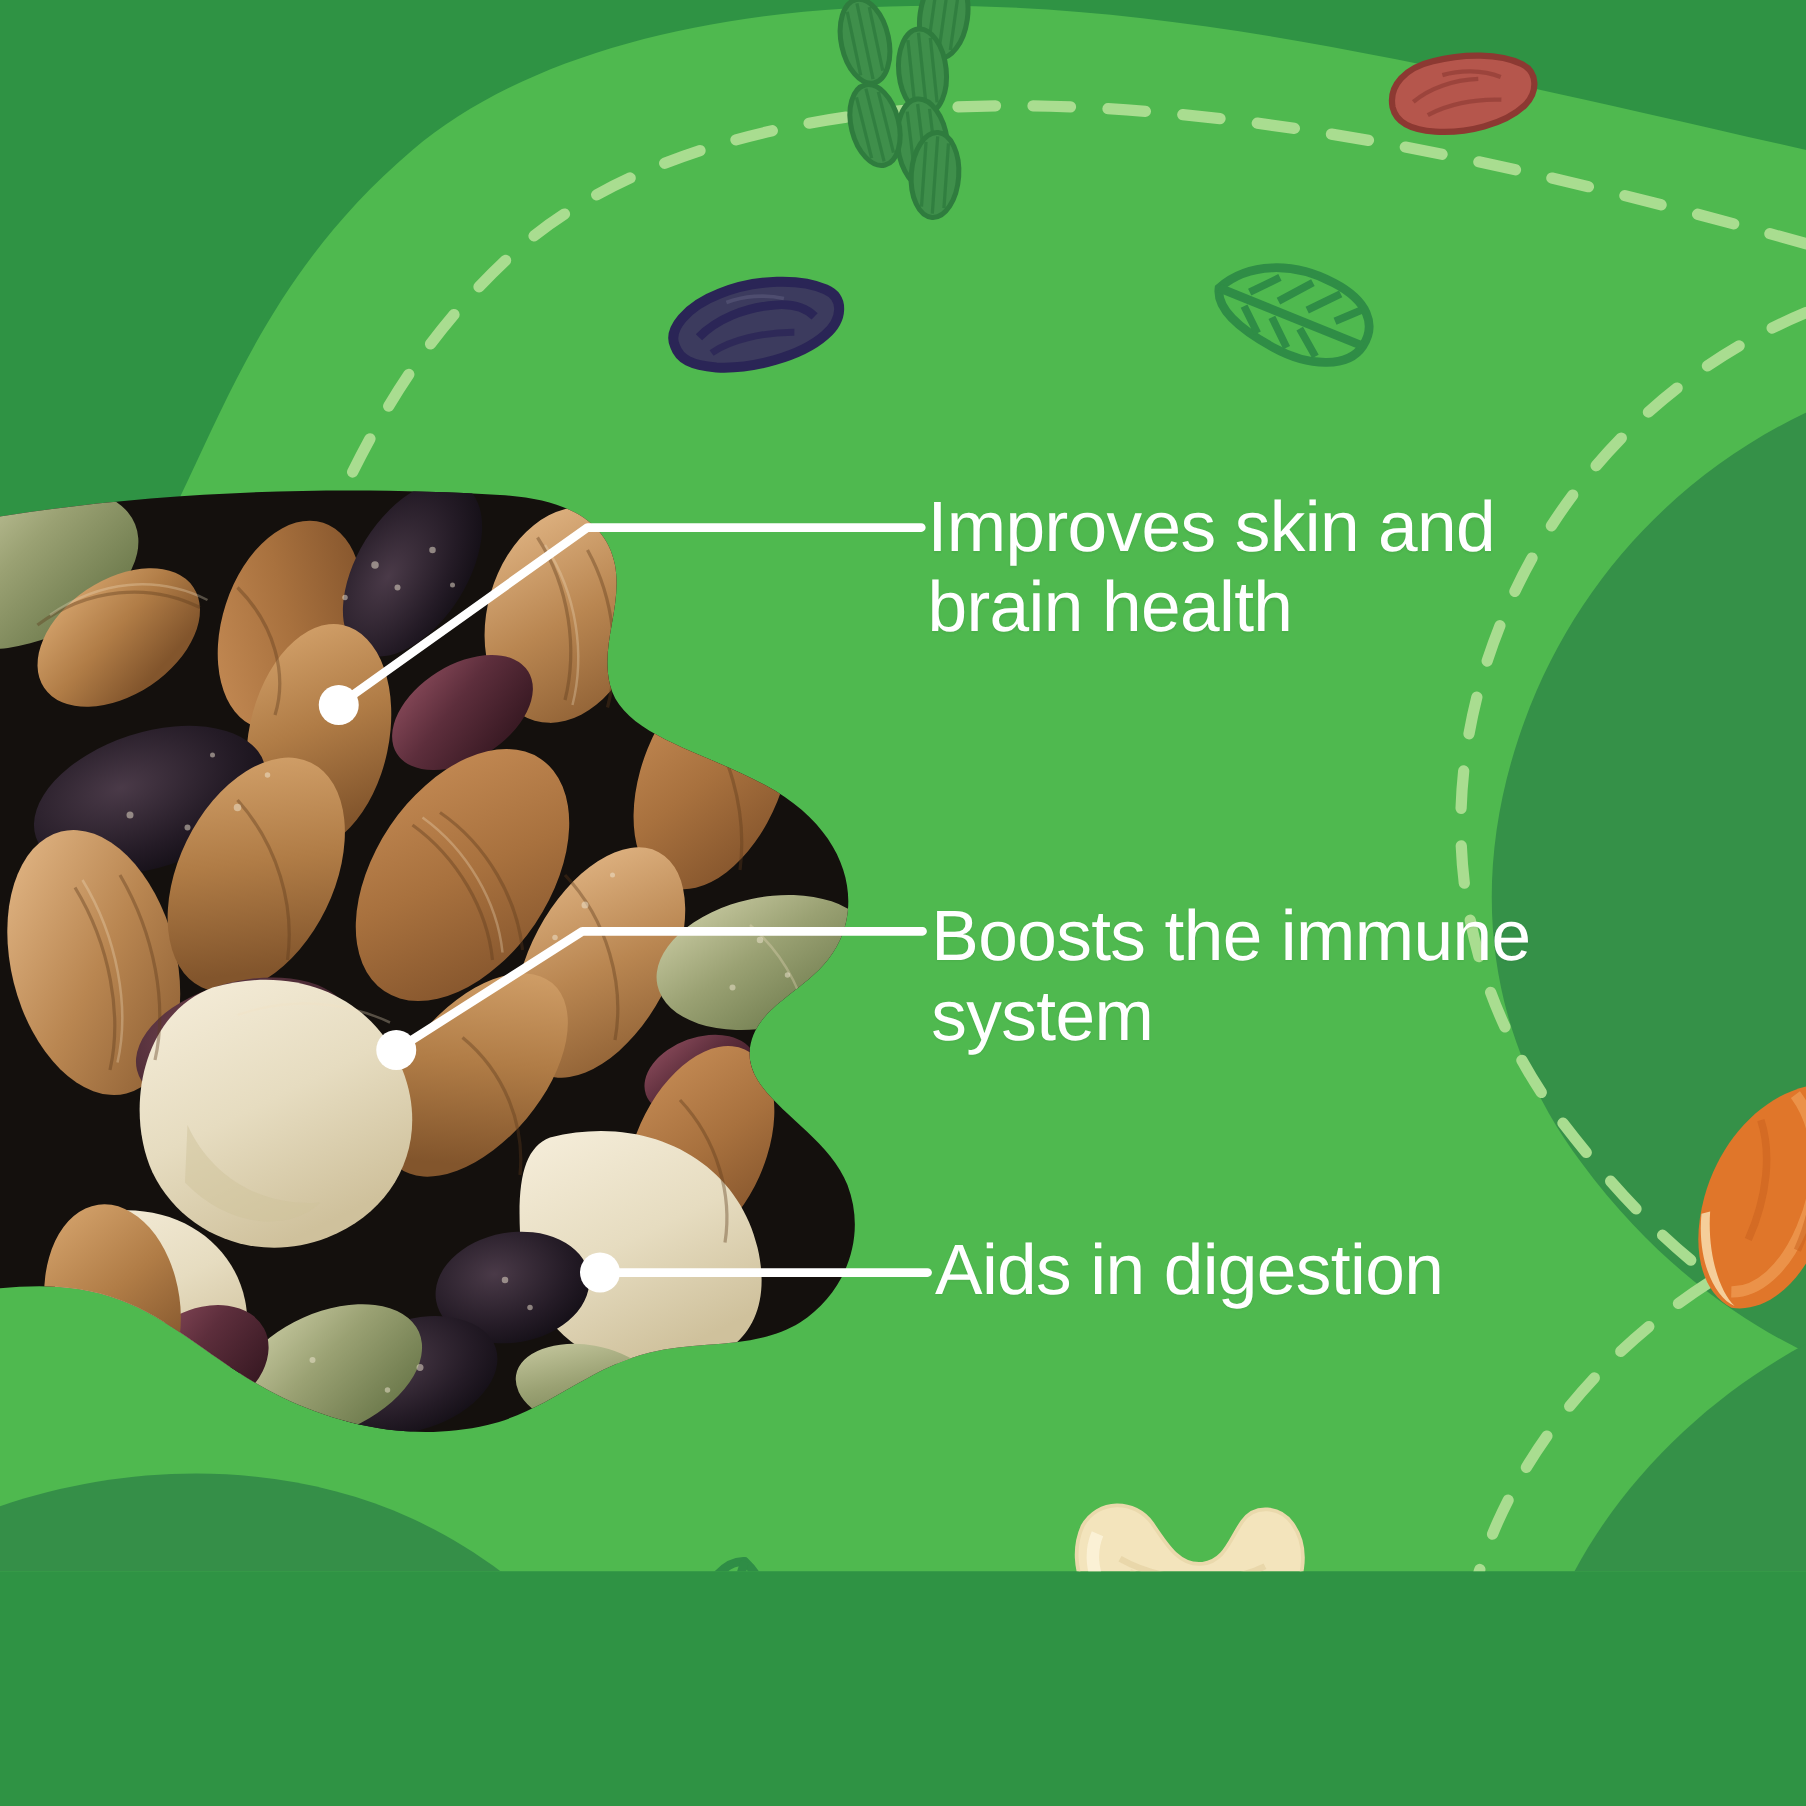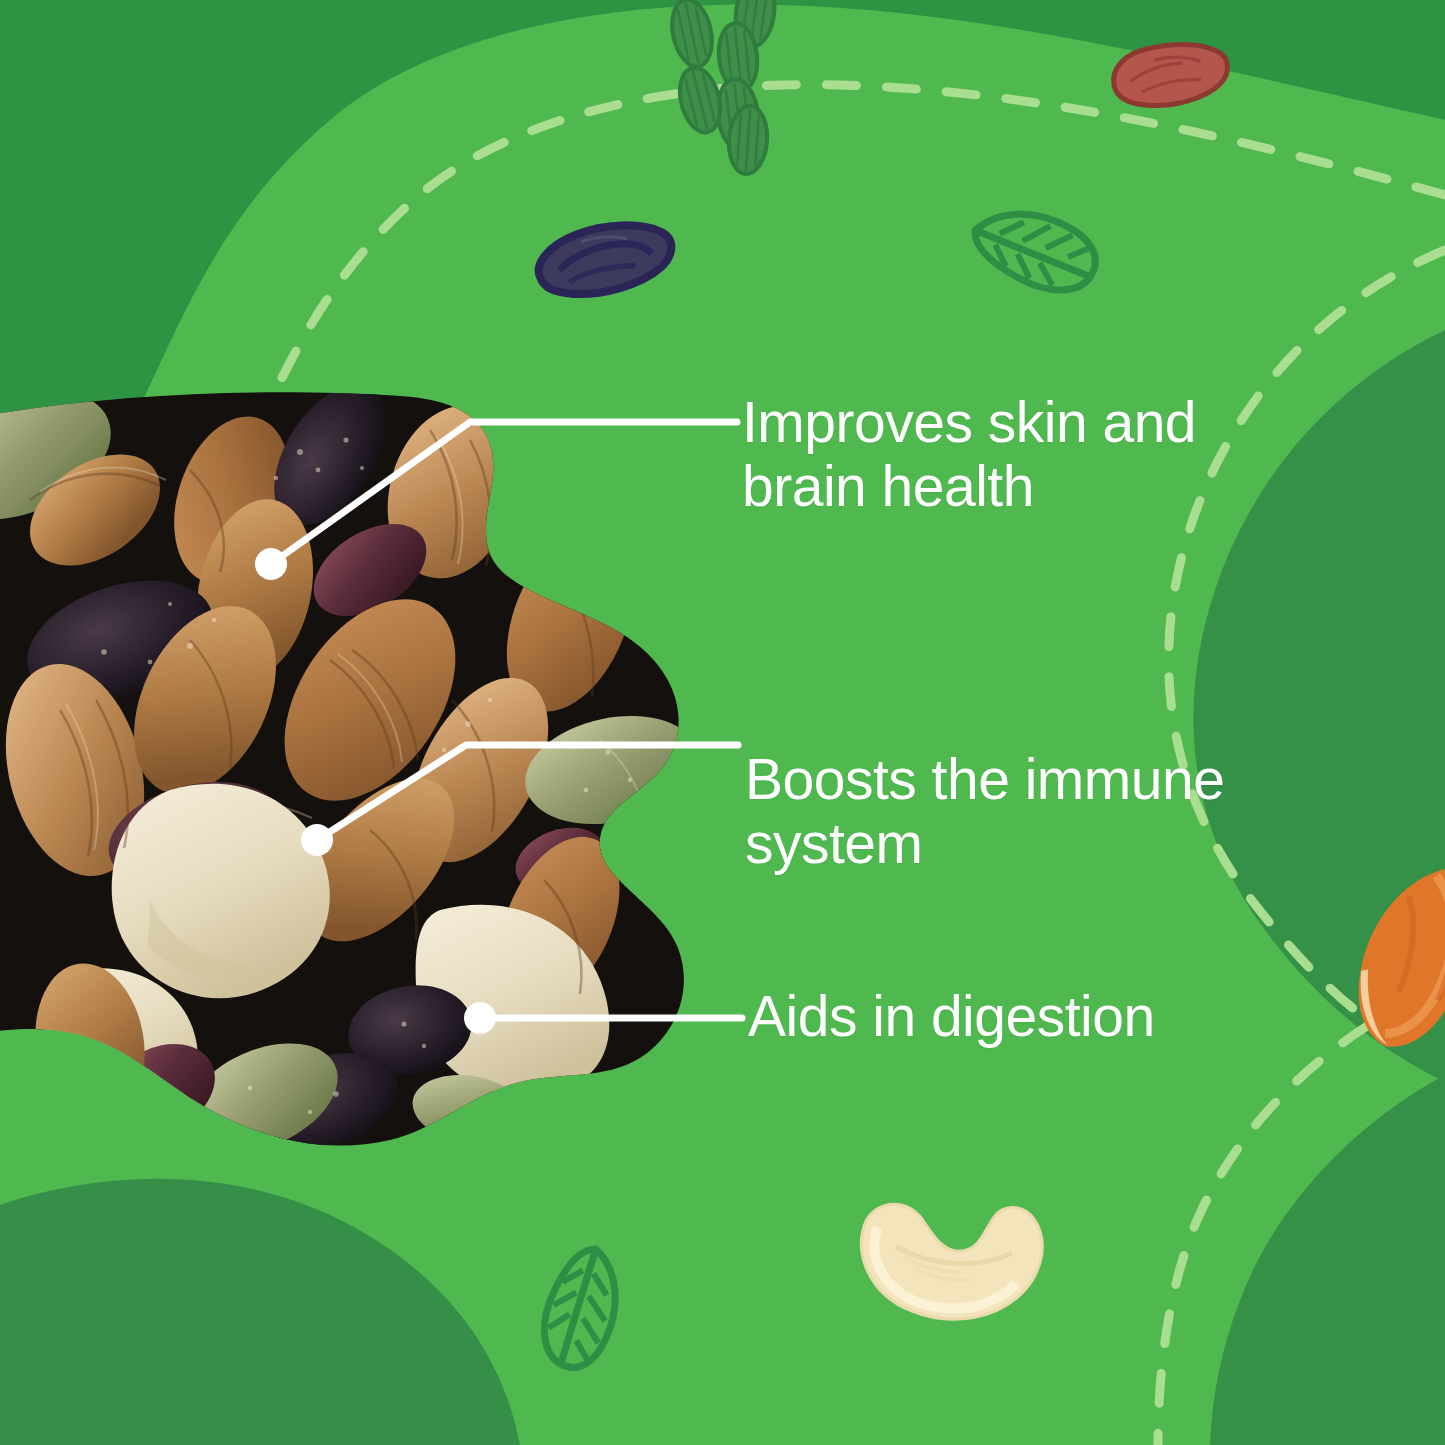--- a/index.html
+++ b/index.html
@@ -5,21 +5,21 @@
 <style>
   html,body{margin:0;padding:0;}
   body{
     width:1445px;height:1445px;
     font-family:"Liberation Sans", sans-serif;
     background:#2f9344;
     overflow:hidden;
   }
   #stage{
     position:relative;
-    width:1445px;height:1445px;
+    width:1445px;height:1257px;
     overflow:hidden;
   }
   #bg-svg, #deco-svg, #photo-svg, #lines-svg{
     position:absolute;left:0;top:0;
     width:1445px;height:1445px;
     display:block;
   }
   #bg-svg{z-index:1}
   #deco-svg{z-index:2}
   #photo-svg{z-index:3}
@@ -31,21 +31,21 @@
     color:#ffffff;
     font-size:57px;
     line-height:1.13;
     font-weight:400;
     letter-spacing:-0.5px;
     width:560px;
     white-space:pre-line;
     text-shadow:0 1px 2px rgba(0,0,0,.06);
   }
   #callout-1{left:742px;top:390px;}
-  #callout-2{left:745px;top:747px;}
+  #callout-2{left:745px;top:717px;}
   #callout-3{left:748px;top:984px;}
 </style>
 </head>
 <body>
 
 <div id="stage">
 
   <svg id="bg-svg" viewBox="0 0 1445 1445">
     <defs>
       <clipPath id="frameClip">

